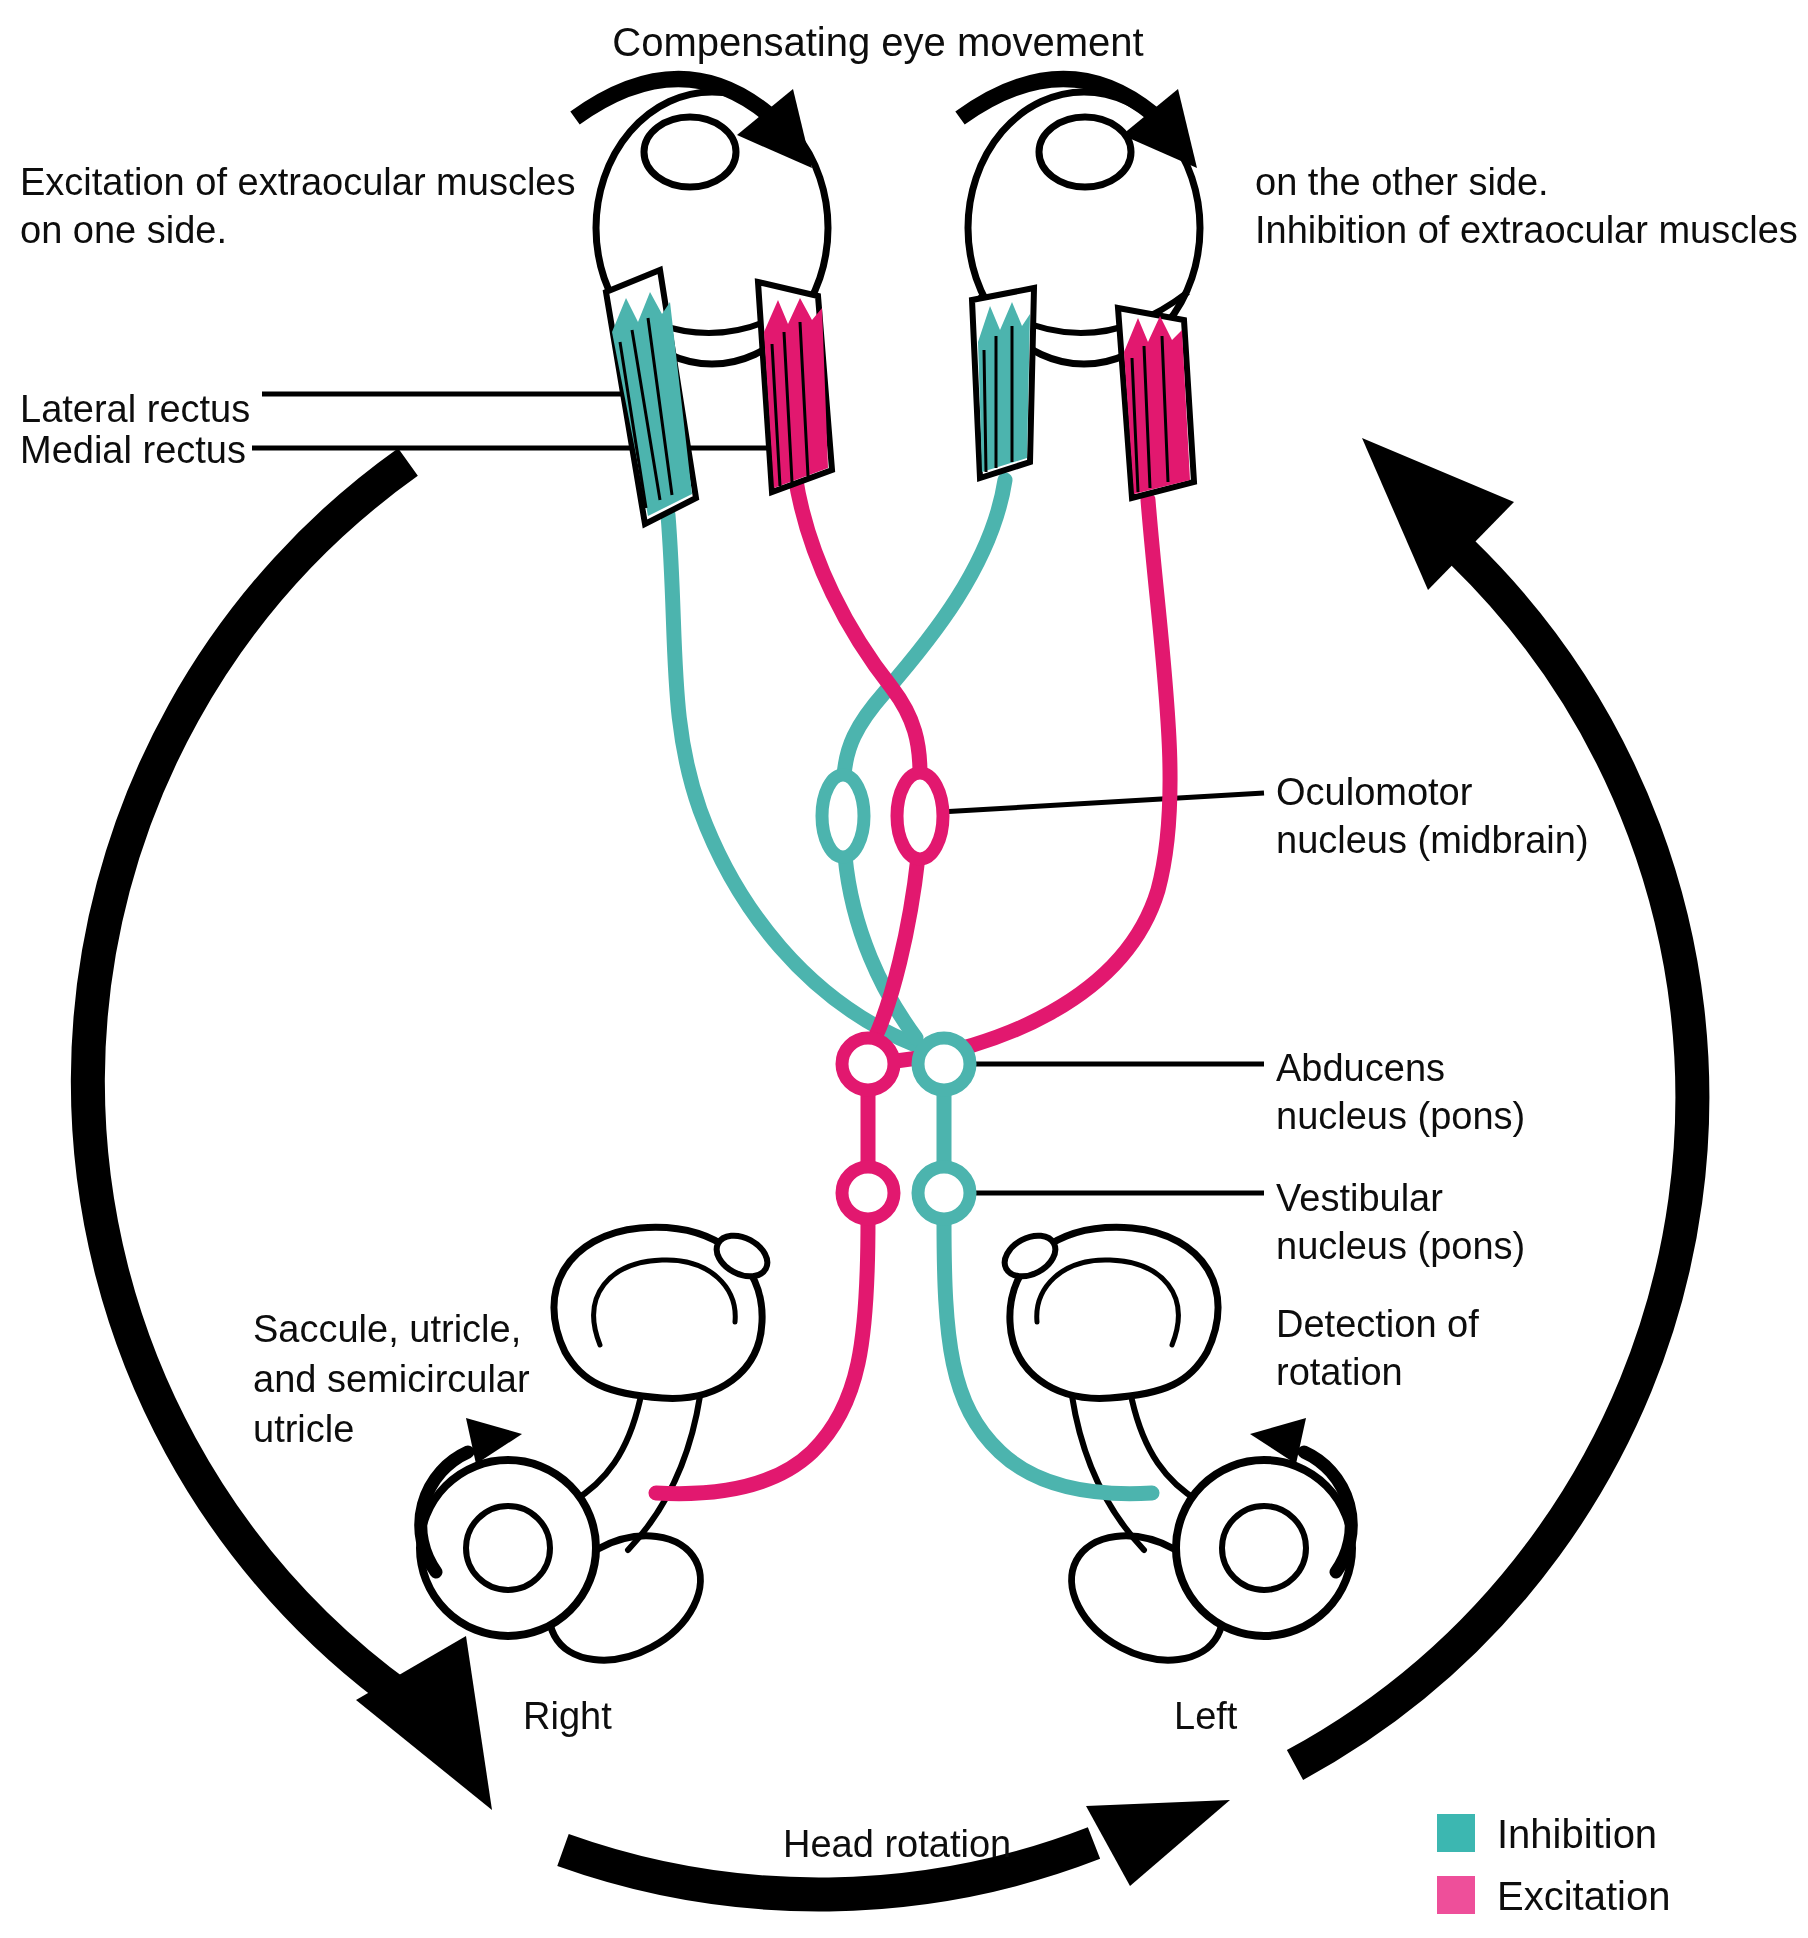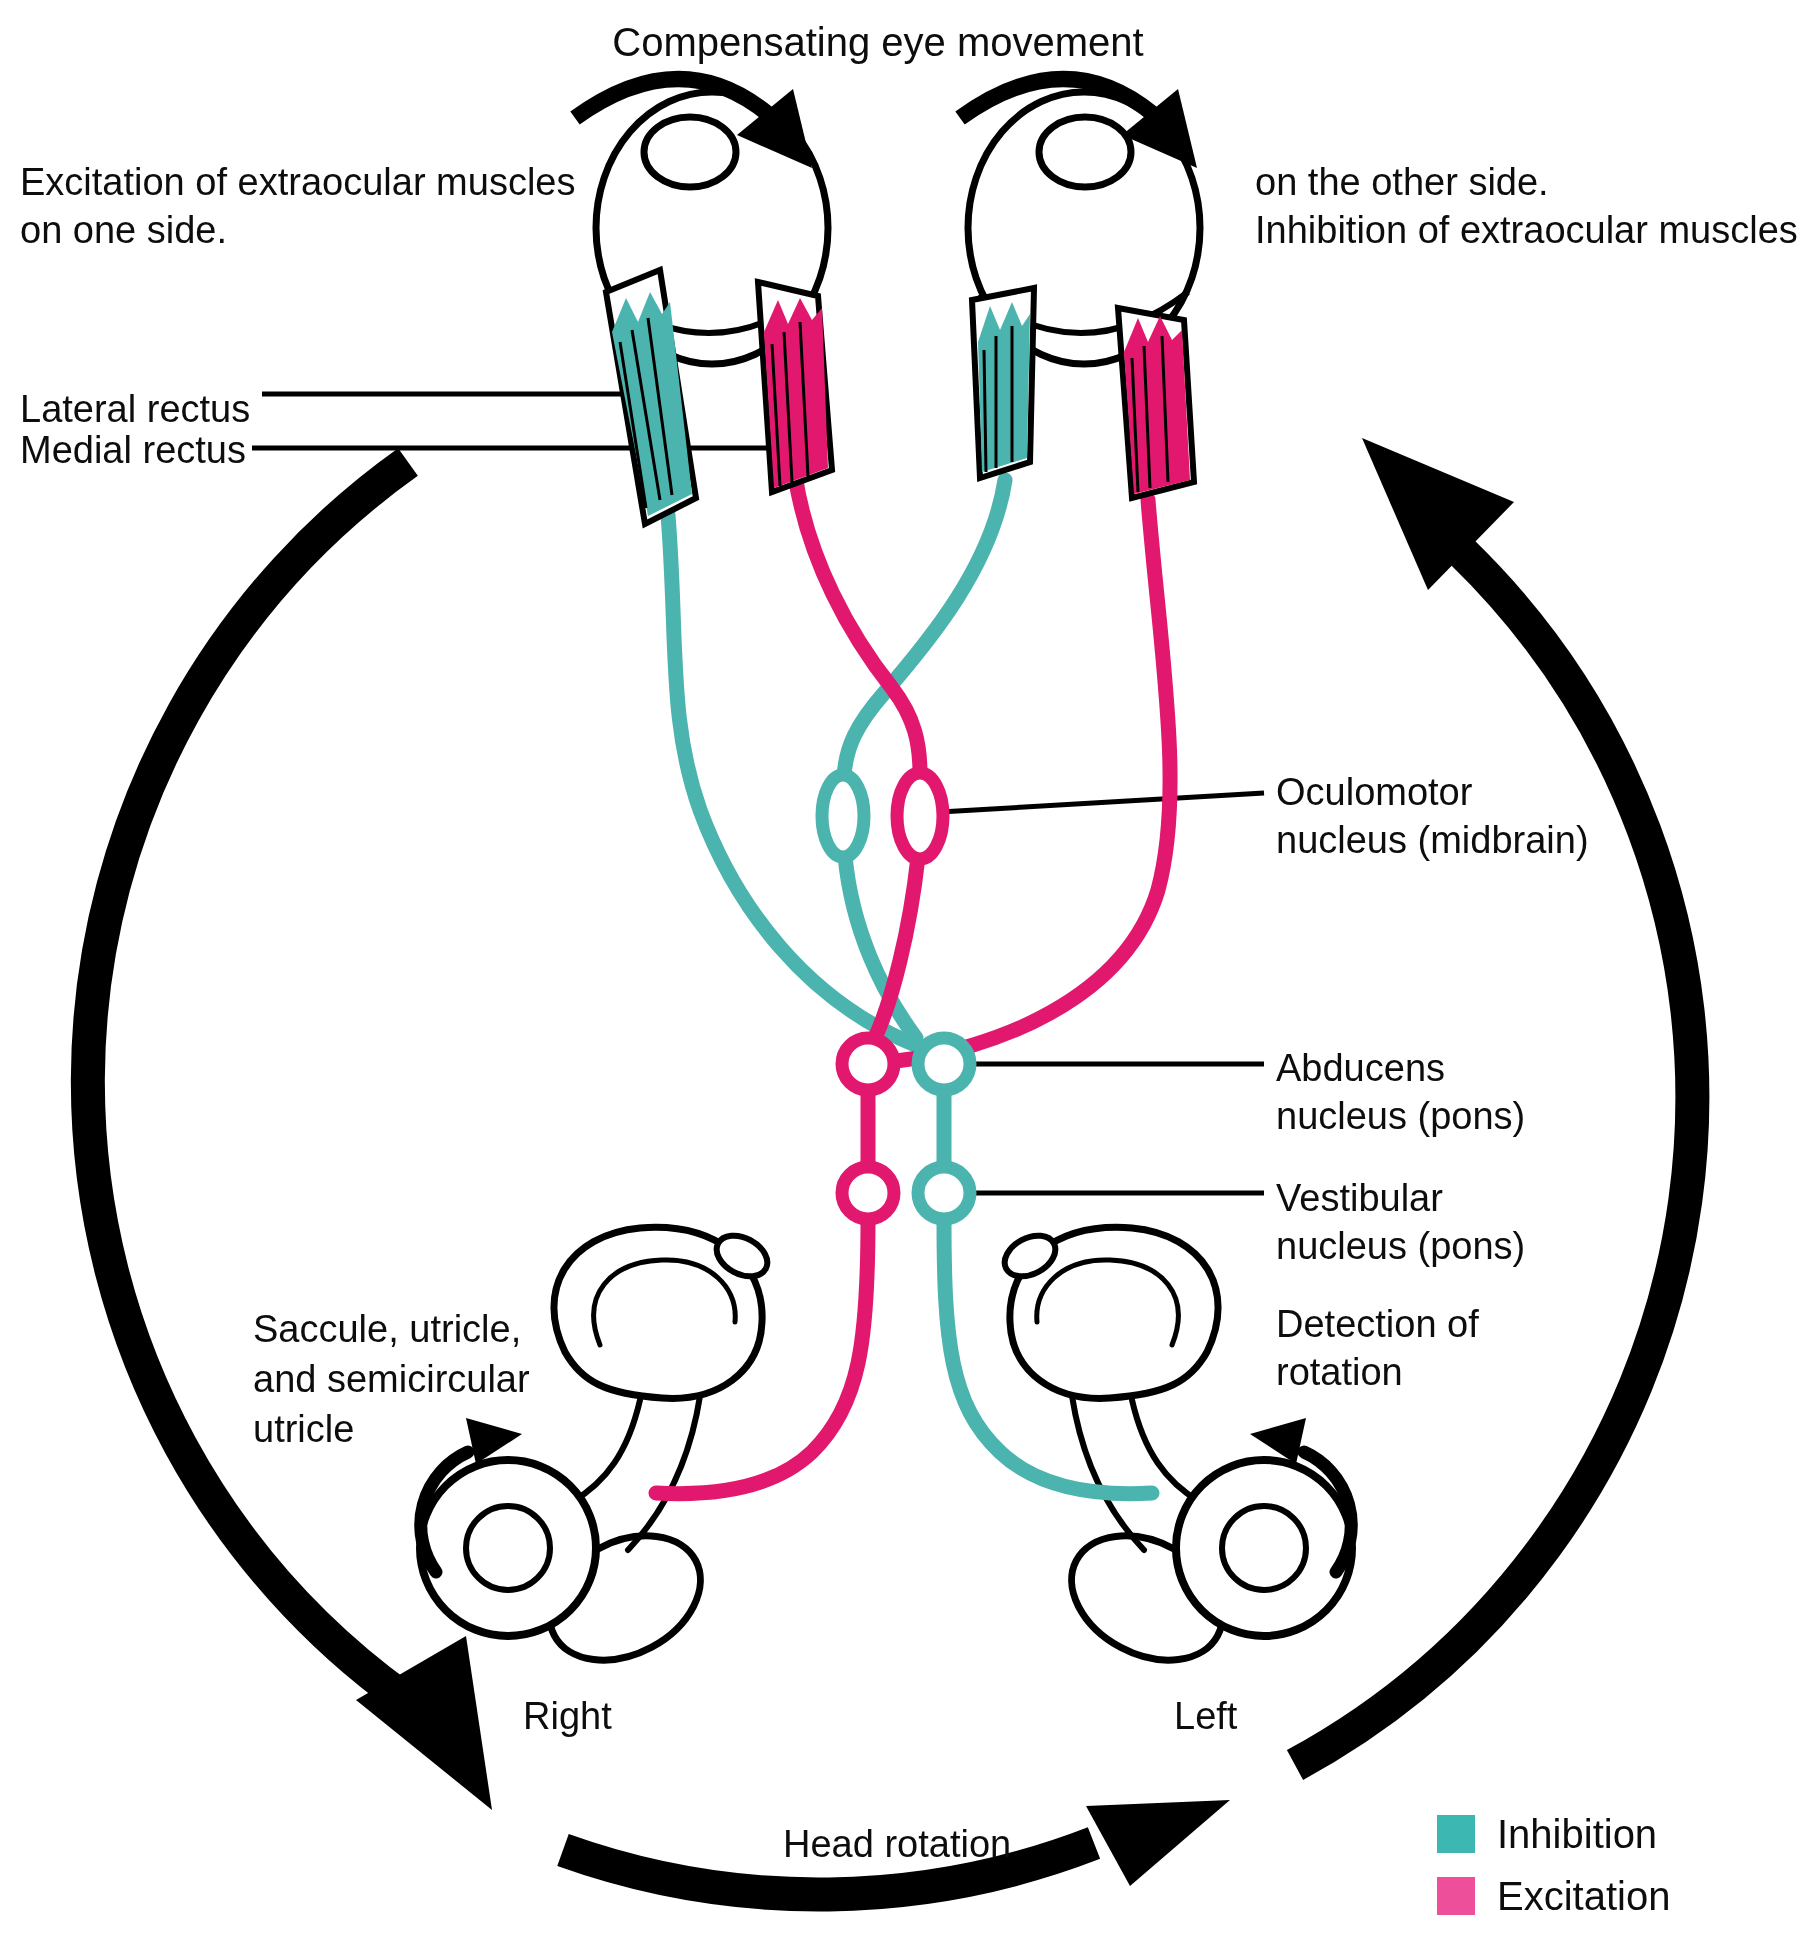--- a/index.html
+++ b/index.html
@@ -11,21 +11,21 @@
   }
   html,body{margin:0;padding:0;background:#ffffff;}
   #stage{
     position:relative;width:1808px;height:1938px;background:#ffffff;overflow:hidden;
     font-family:"Liberation Sans",sans-serif;color:var(--ink);
   }
   #art{position:absolute;left:0;top:0;width:1808px;height:1938px;}
   .t{position:absolute;font-size:38px;line-height:48px;color:var(--ink);white-space:nowrap;}
   .title{font-size:40px;}
   .lh50{line-height:50px;}
-  .legend-row{position:absolute;display:flex;align-items:center;gap:22px;}
+  .legend-row{position:absolute;display:flex;gap:22px;}
   .swatch{width:38px;height:38px;flex:0 0 auto;}
   .swatch.inh{background:var(--legend-inhibition);}
   .swatch.exc{background:var(--legend-excitation);}
   .legend-label{font-size:40px;line-height:40px;}
 </style>
 </head>
 <body>
 
 <div id="stage">
 

